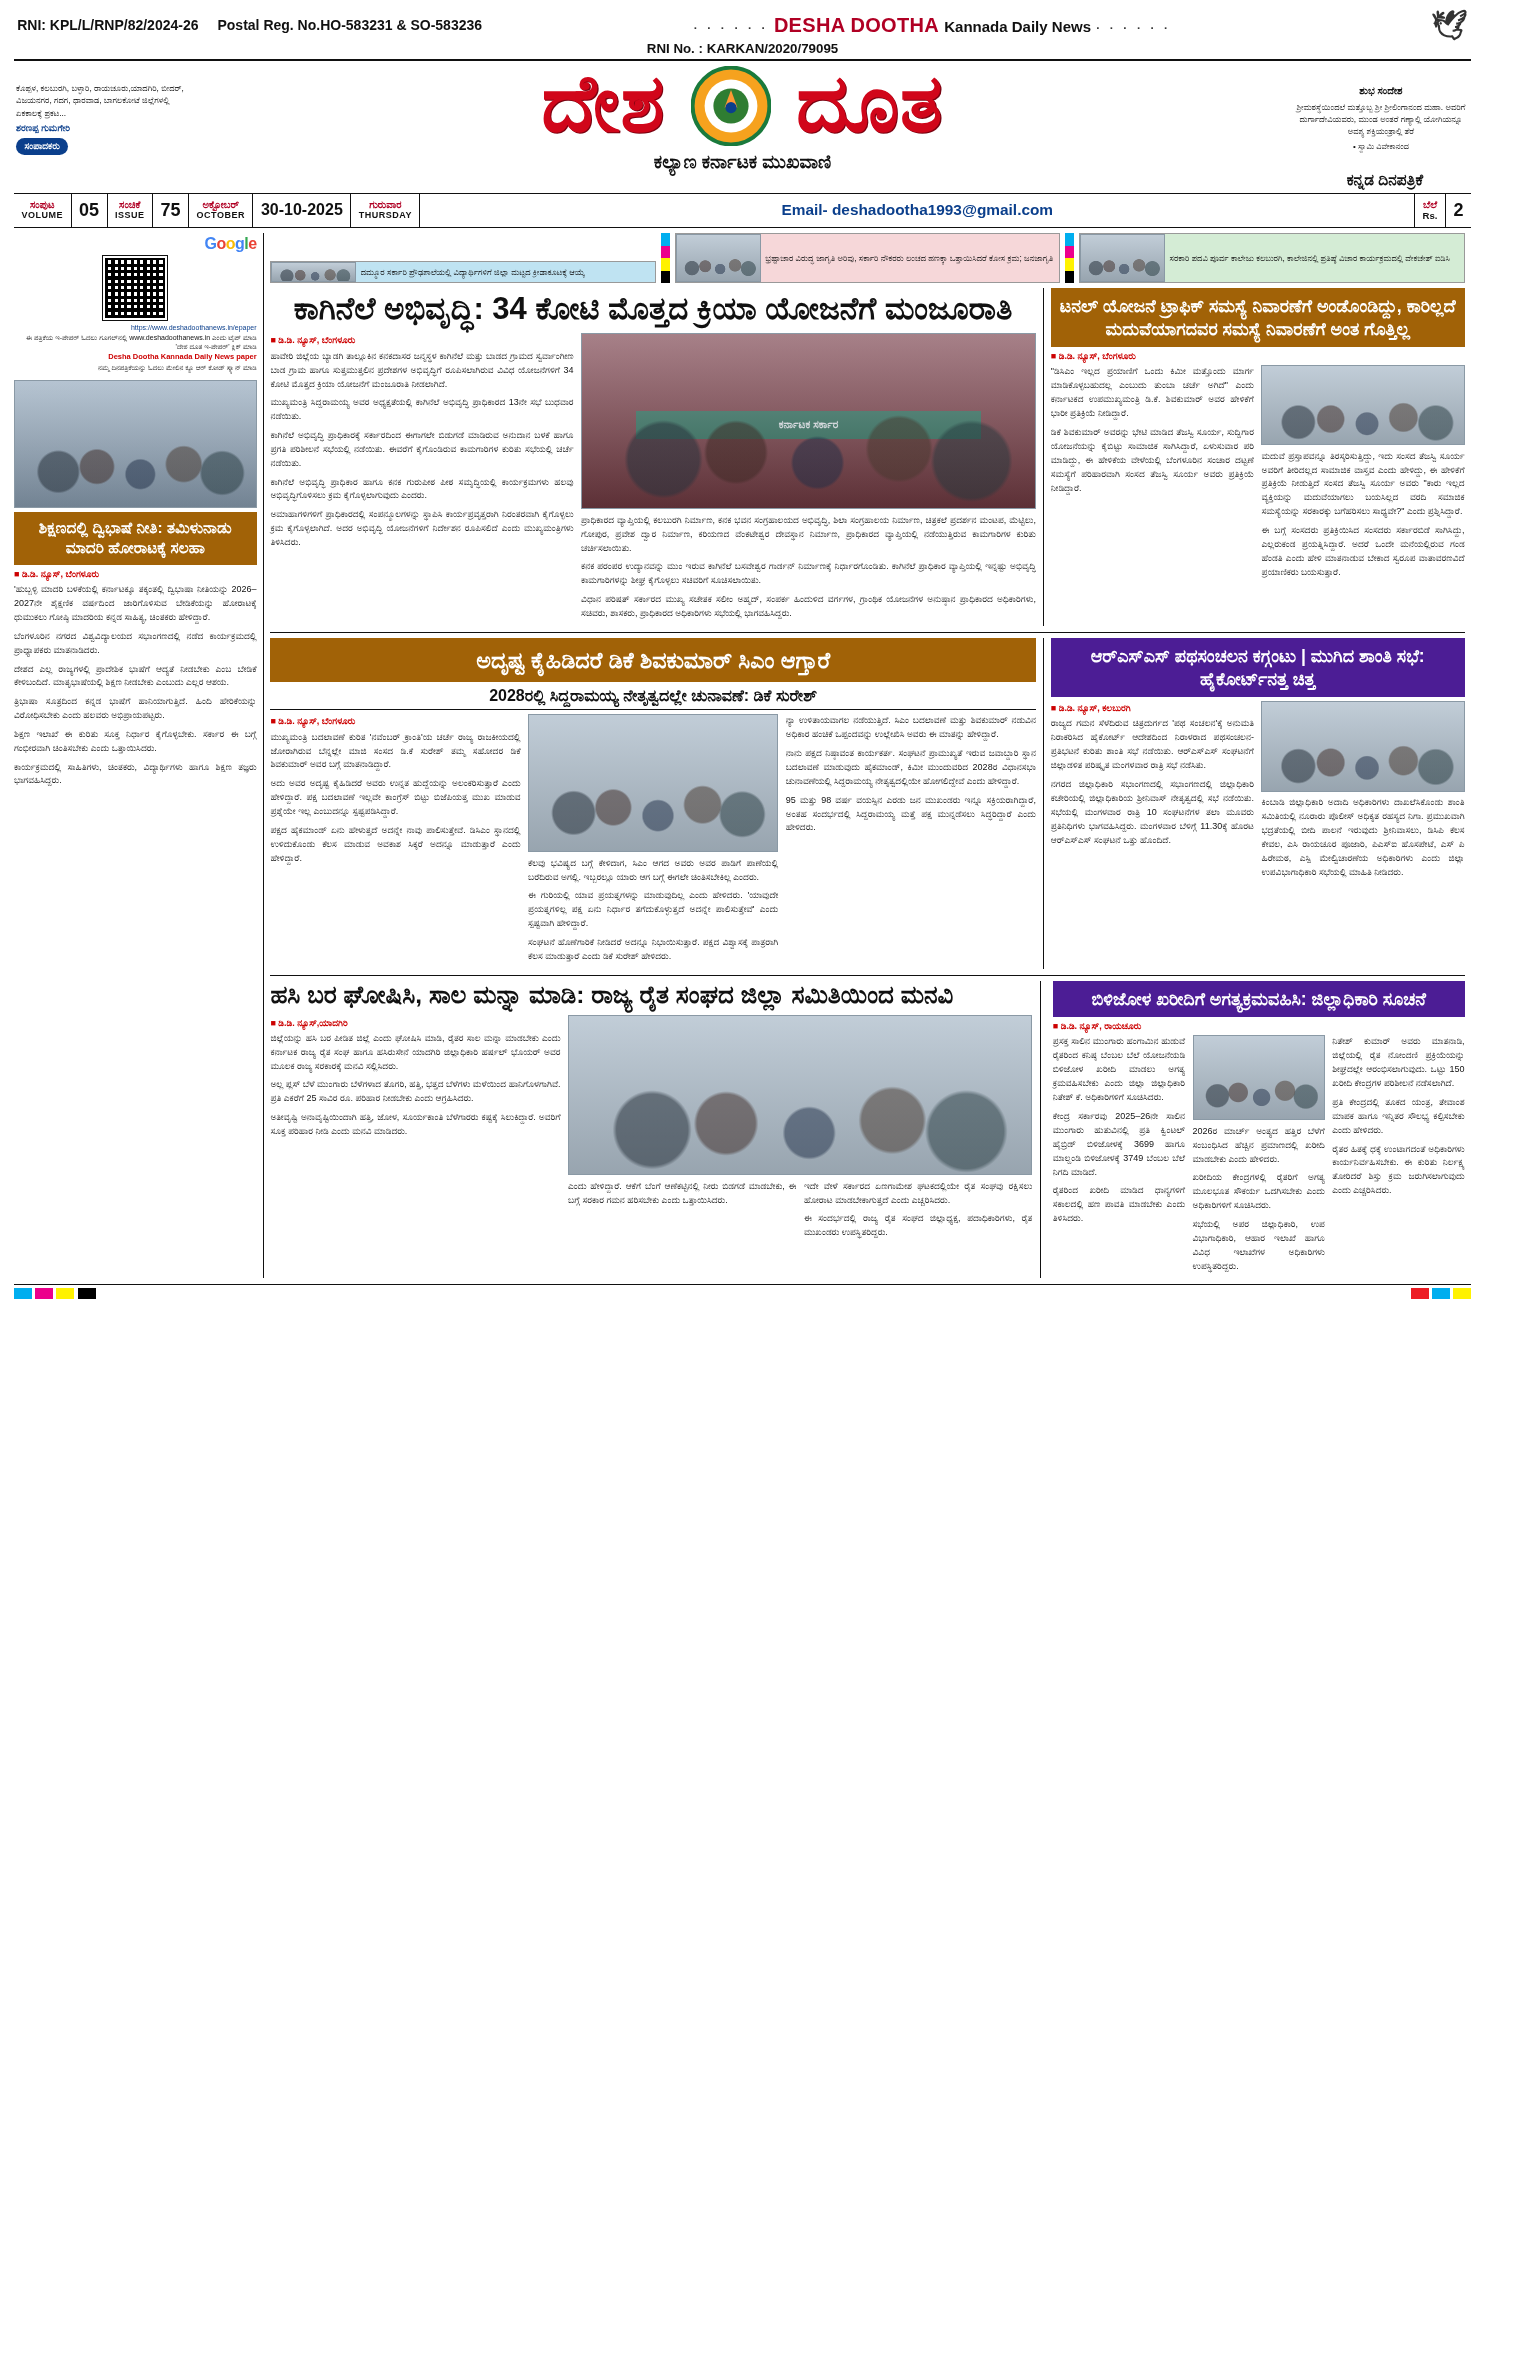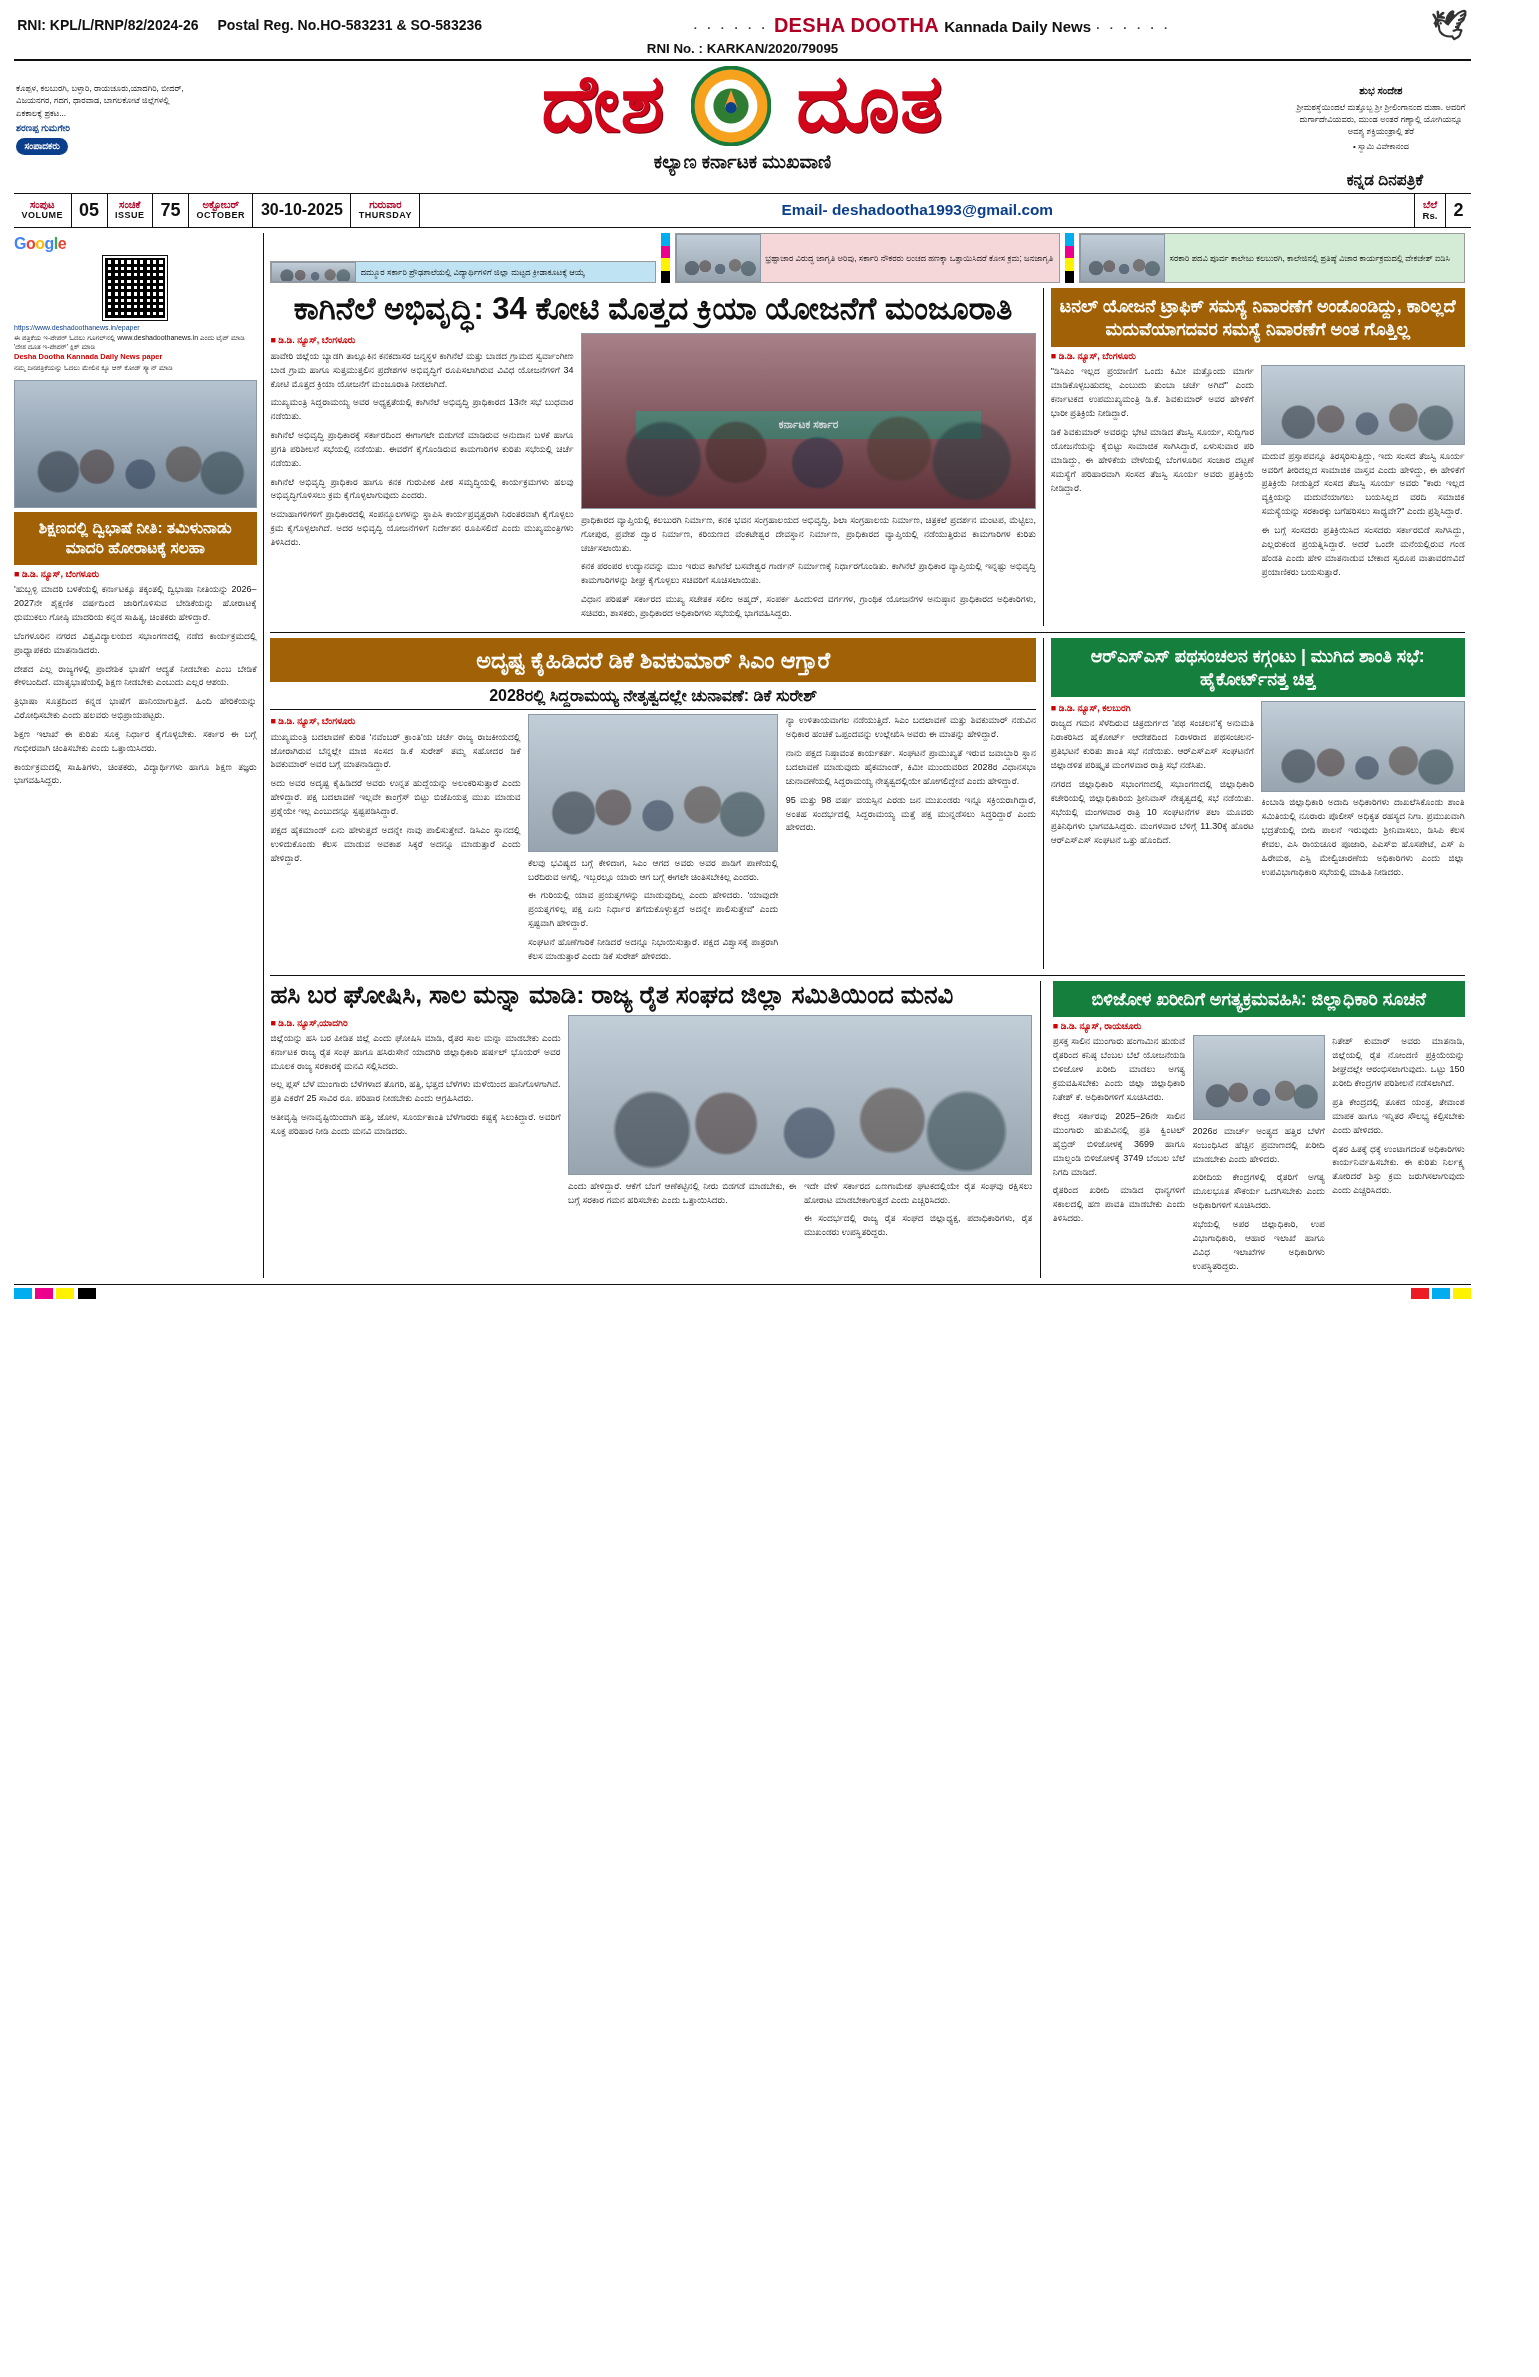--- a/index.html
+++ b/index.html
@@ -77,21 +77,21 @@
   .bignum { font-size:18px; font-weight:bold; }
   .infobar .date { font-size:16px; }
   .infobar .email { font-size:15.4px; color:#0b3f8c; flex:1; }
   .infobar .price .rs { font-size:9.6px; }
 
   
   .content { display:flex; gap:0; margin-top:5.3px; }
   .col-left { width: 250px; padding-right:6.4px; border-right:1.1px solid #111;}
   .col-main { flex:1; padding:0 6.4px; }
 
-  .qr-box { text-align:left; border:0; padding:2.1px 0 3.2px 0;}
+  .qr-box { text-align:right; border:0; padding:2.1px 0 3.2px 0;}
   .google { font-size:16px; font-weight:bold; letter-spacing:-0.5px;}
   .google .b1{color:#4285F4}.google .r{color:#EA4335}.google .y{color:#FBBC05}.google .b2{color:#4285F4}.google .g{color:#34A853}.google .r2{color:#EA4335}
   .qr-img { width:64px; height:64px; margin:3.2px auto; background:
       repeating-linear-gradient(0deg,#000 0 3.2px,#fff 3.2px 6.4px),
       repeating-linear-gradient(90deg,#000 0 3.2px,transparent 3.2px 6.4px);
     background-blend-mode:multiply; border:2.1px solid #fff; outline:1.1px solid #111;}
   .qr-url { font-size:7px; color:#0b3f8c; word-break:break-all;}
   .qr-note { font-size:7px; line-height:1.35; color:#111; margin-top:2.1px;}
   .qr-red { color:#c00; font-weight:bold; font-size:7.5px; }
 
@@ -123,21 +123,21 @@
 
   h1.lead {
     font-size: 31px; line-height:1.18; font-weight:bold; color:#111;
     text-align:center; margin: 3.2px 0 5.3px 0;
   }
   h2.red-head {
     background:#a16207; color:#fff; font-size:17.6px; line-height:1.3; font-weight:bold;
     text-align:center; padding:6.4px 5.3px; margin:0 0 4.3px 0;
   }
   h2.blue-head {
-    background:#15803d; color:#fff; font-size:17.6px; line-height:1.3; font-weight:bold;
+    background:#4c1d95; color:#fff; font-size:17.6px; line-height:1.3; font-weight:bold;
     text-align:center; padding:6.4px 5.3px; margin:0 0 4.3px 0;
   }
   .byline { color:#c00; font-weight:bold; font-size:9px; margin:2.1px 0 3.2px 0;}
   .body { font-size:9px; line-height:1.55; text-align:justify; color:#111;}
   .body p { margin:0 0 4.8px 0; }
 
   .sec-rule { border-top:1.6px solid #111; margin:6.4px 0 5.3px 0;}
   .thin-rule { border-top:1.1px solid #111; margin:4.3px 0;}
 
   .grid2 { display:flex; gap:7.5px; }

